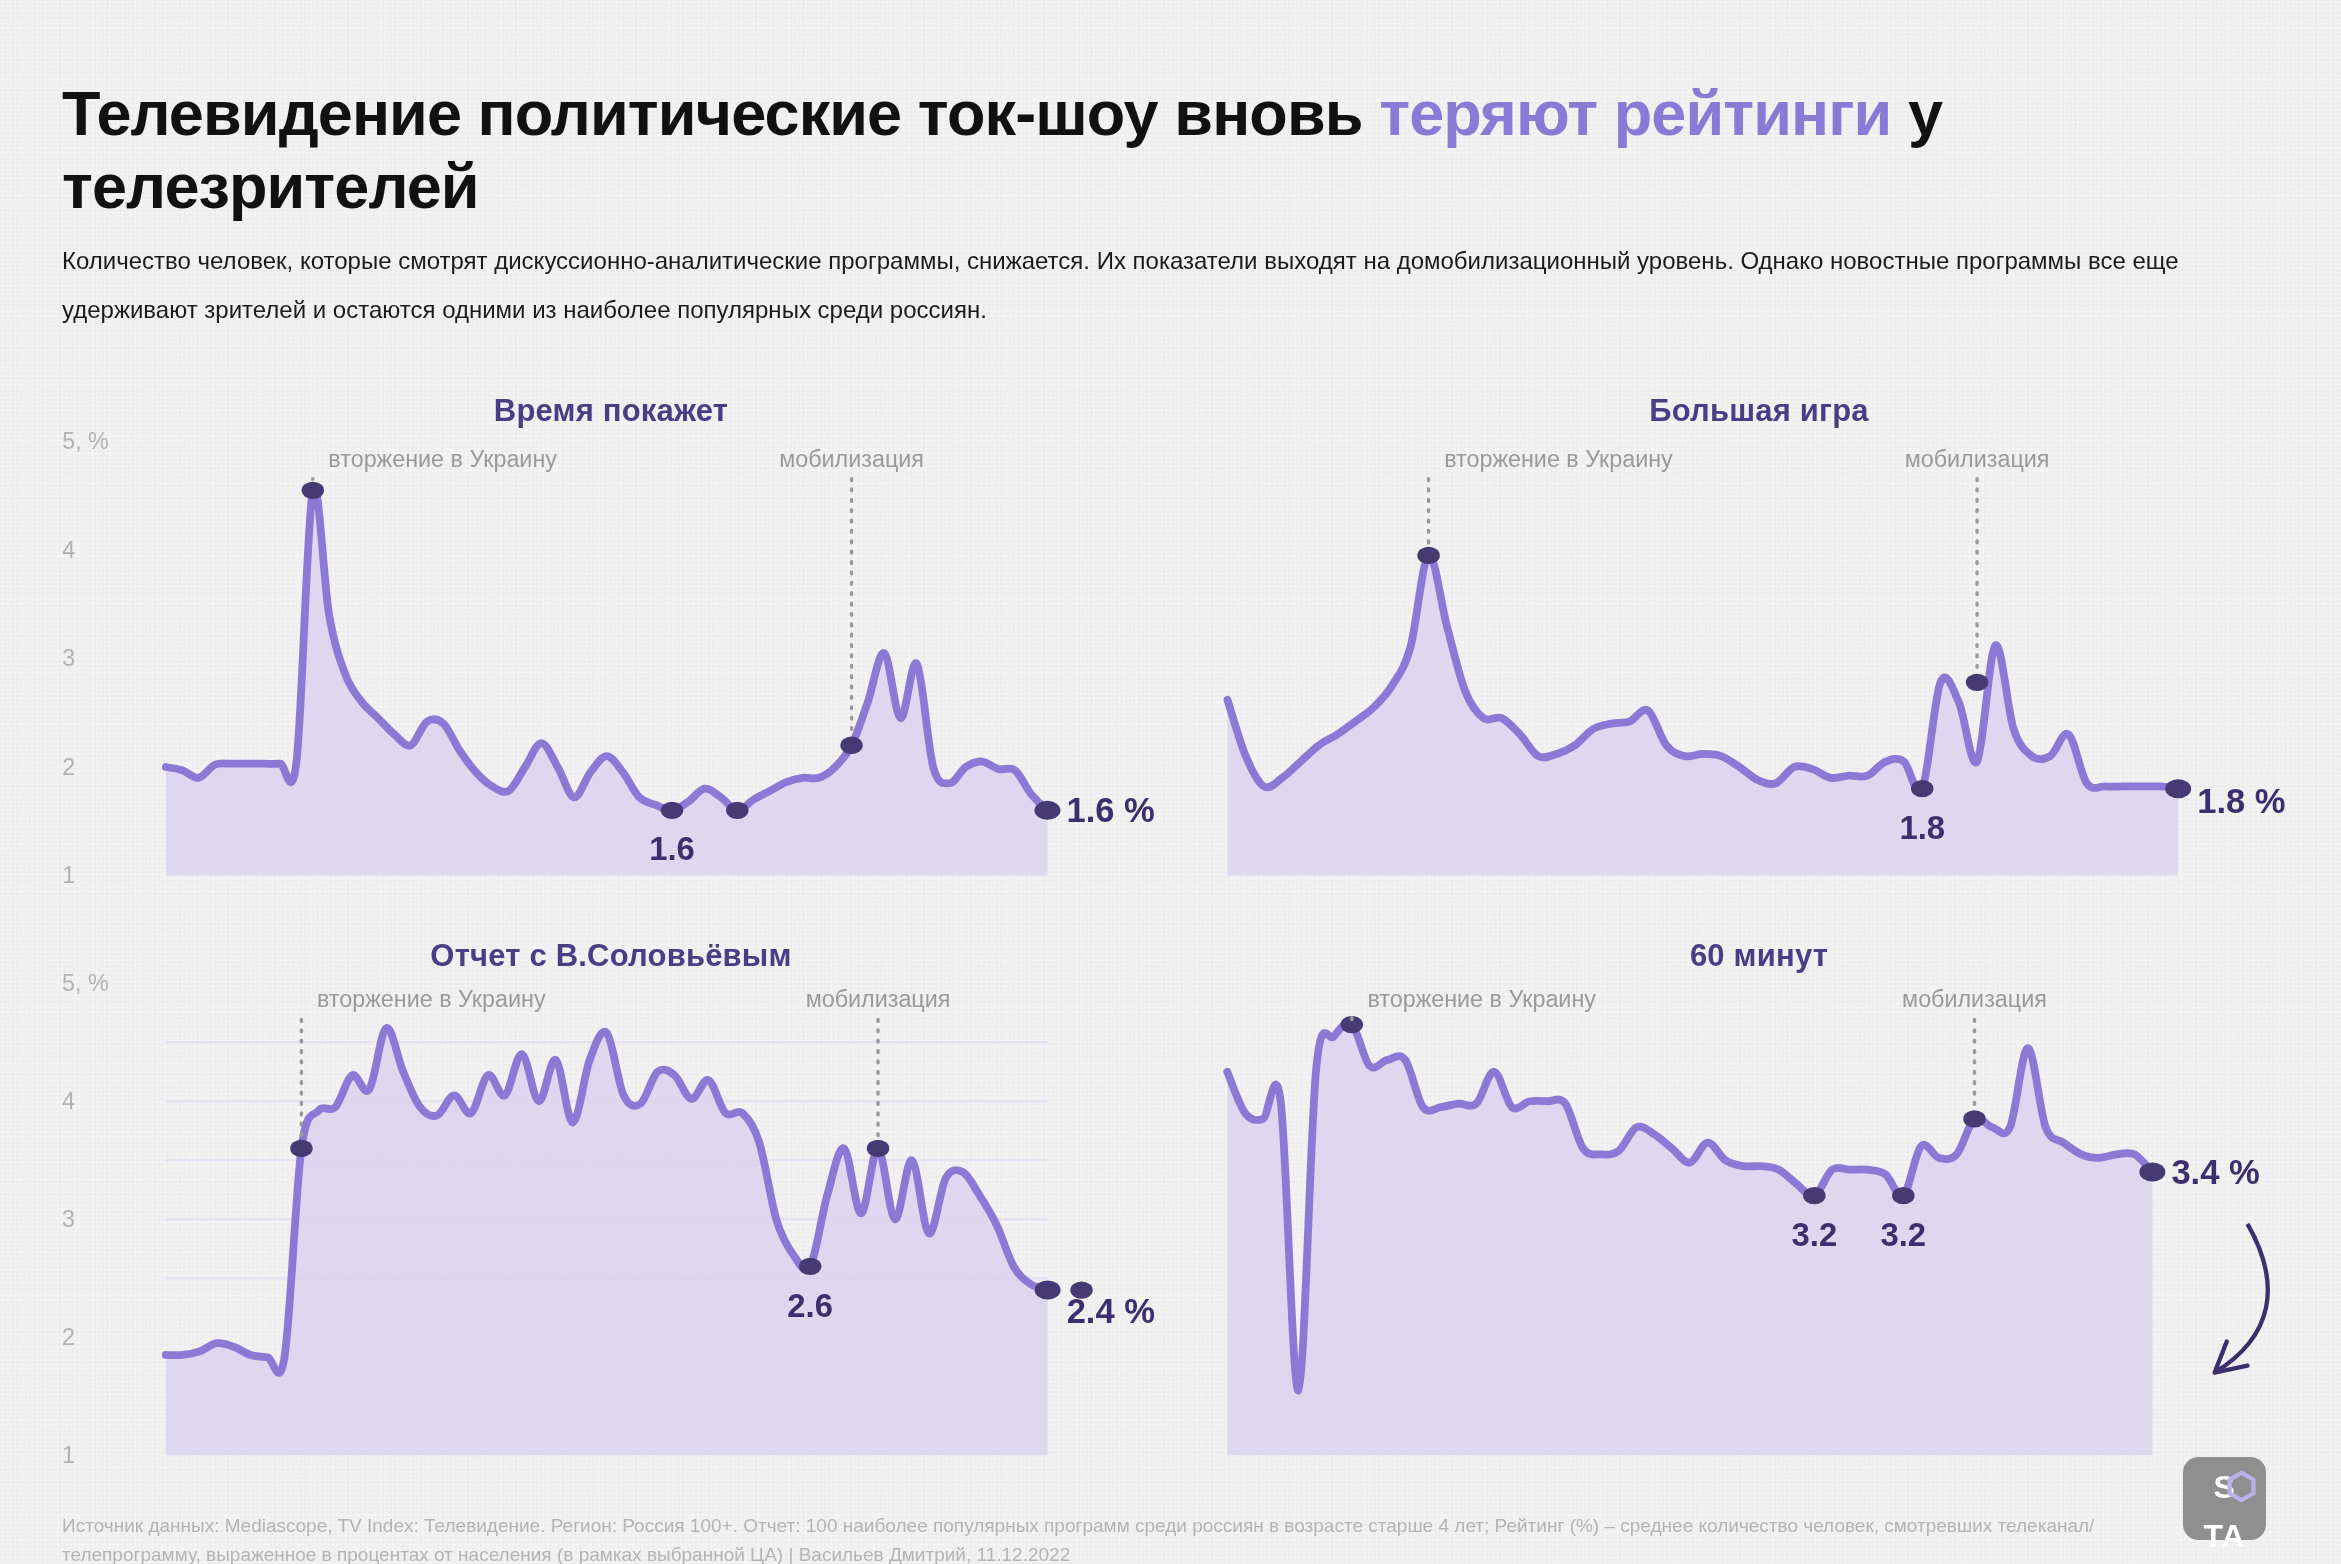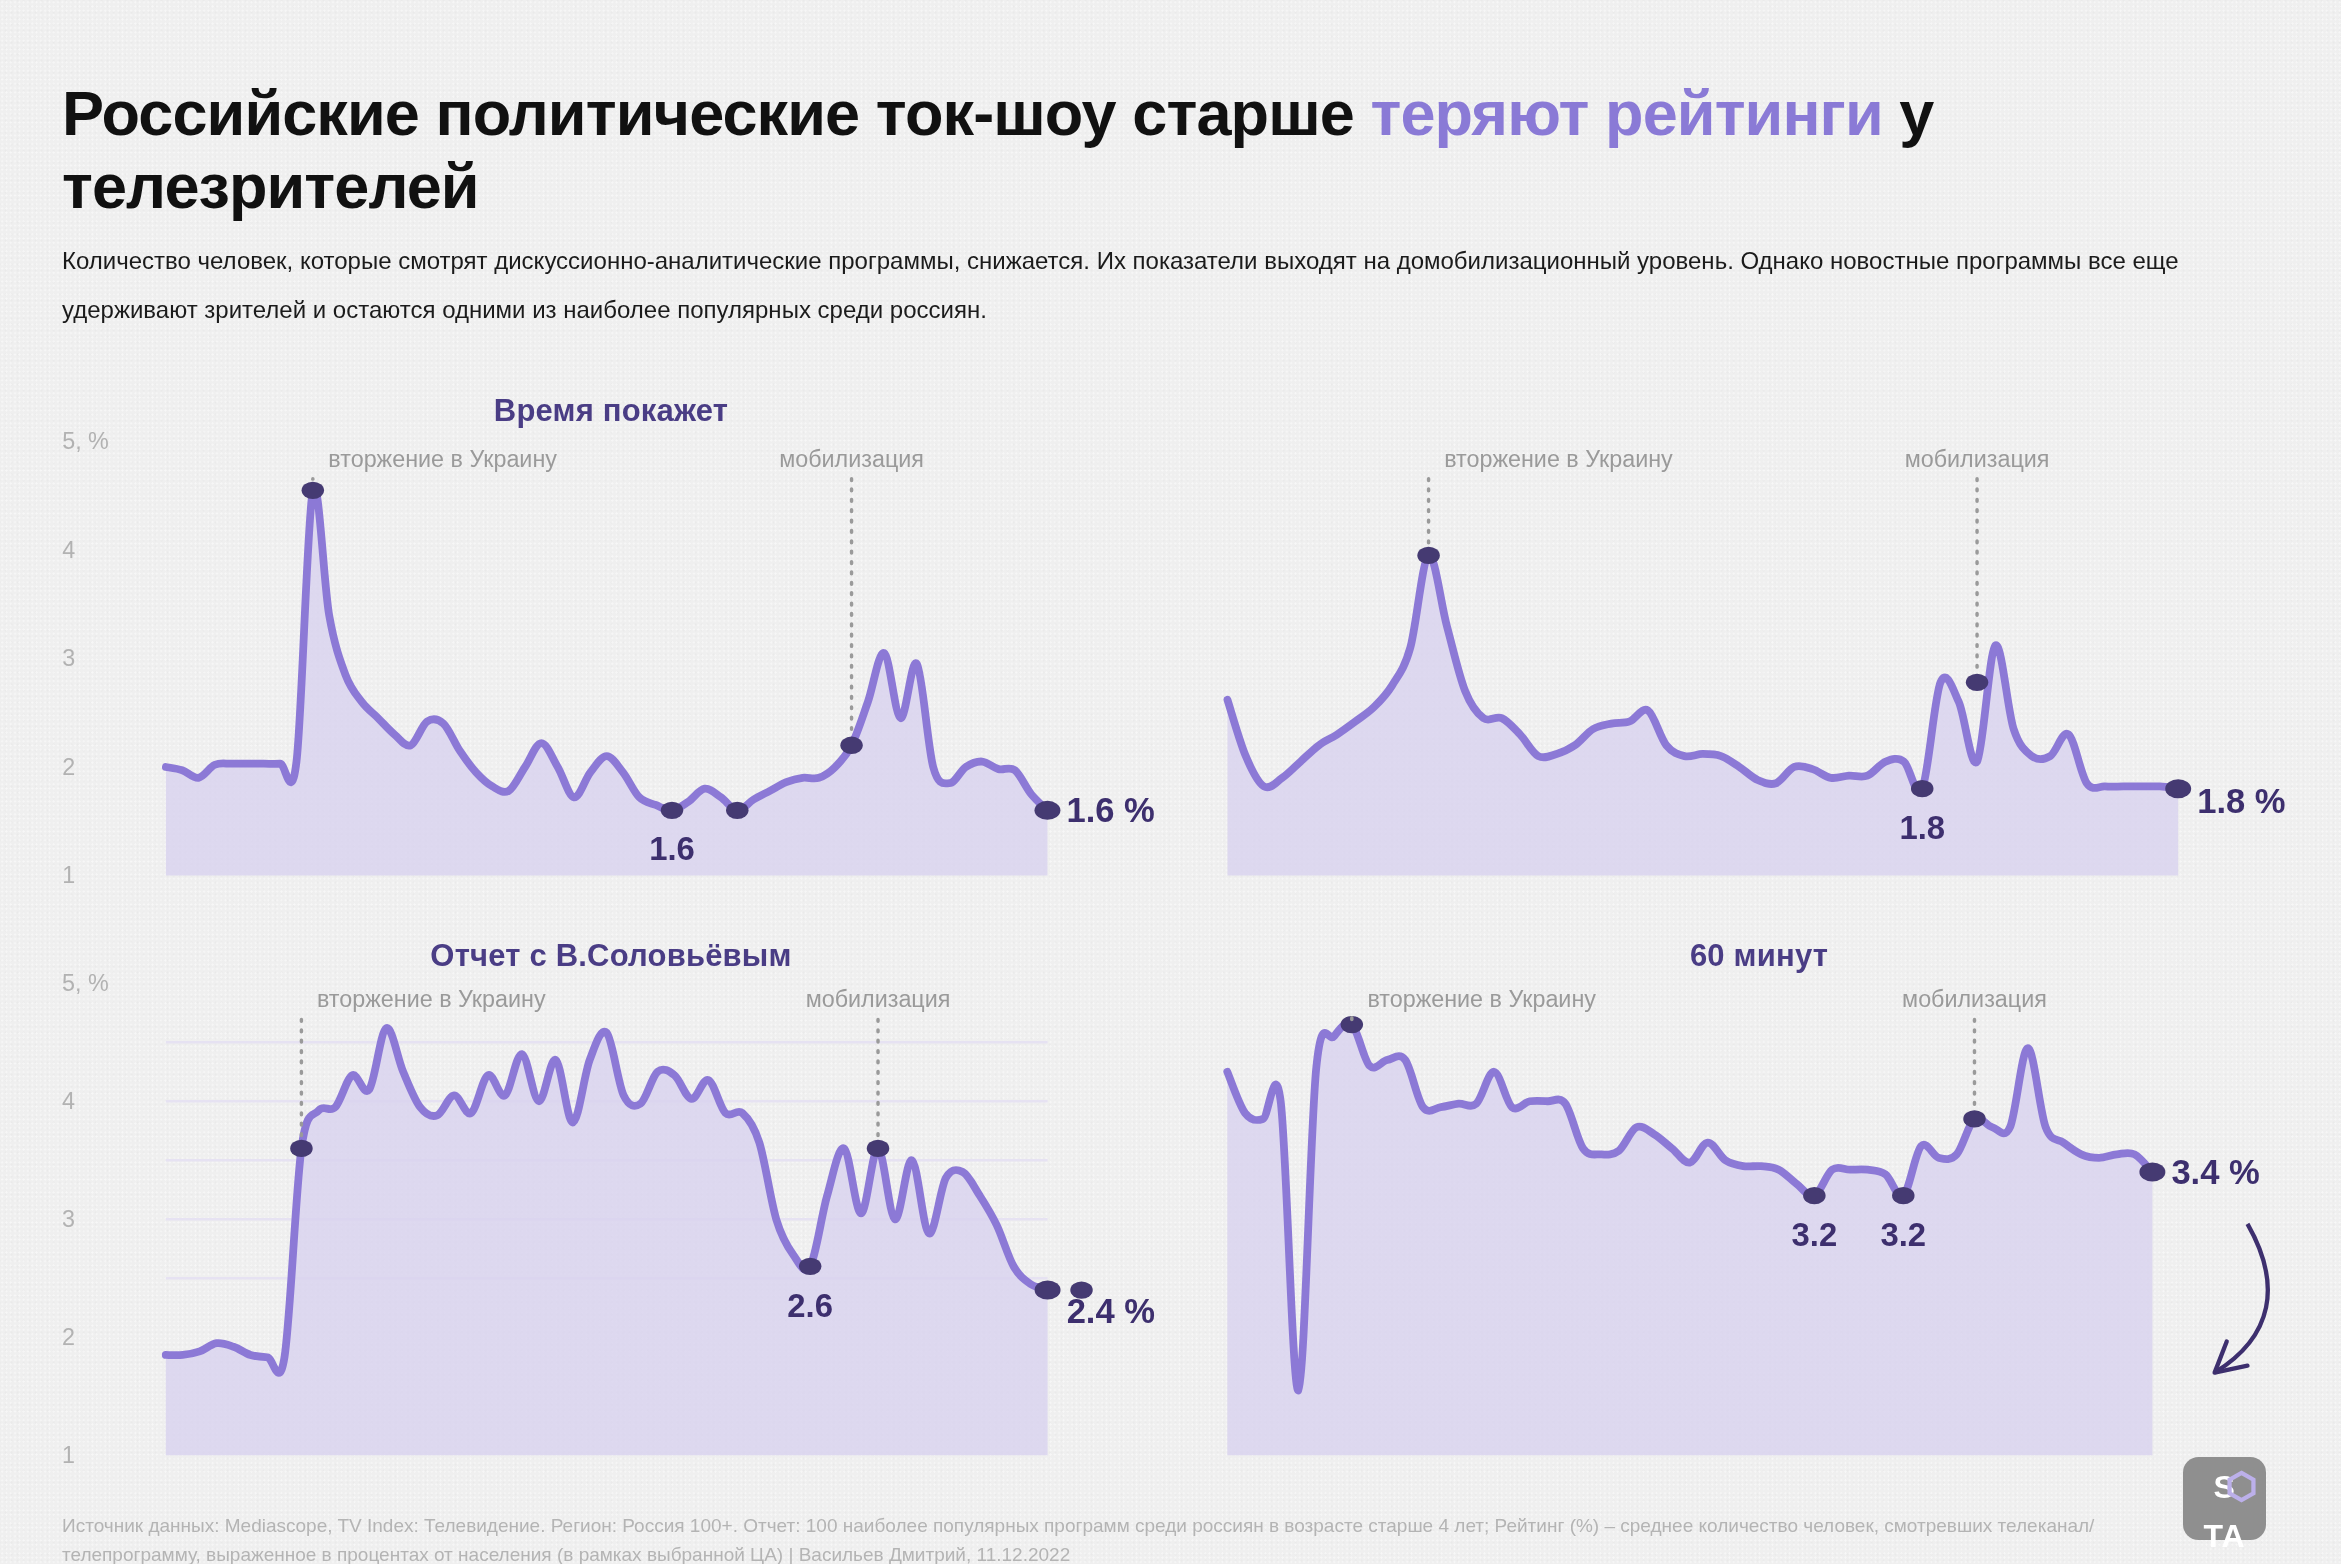--- a/index.html
+++ b/index.html
@@ -65,21 +65,21 @@
   }
   .logo .l1{top:14px;}
   .logo .l2{top:63px;}
   .logo .hexo{position:absolute;left:44px;top:13px;}
 </style>
 </head>
 <body>
 
 <div class="page">
 
-  <h1 class="headline"><span>Российские политические ток-шоу старше </span><span class="accent">теряют рейтинги</span><span> у телезрителей</span></h1>
+  <h1 class="headline"><span>Телевидение политические ток-шоу вновь </span><span class="accent">теряют рейтинги</span><span> у телезрителей</span></h1>
 
   <p class="subhead">Количество человек, которые смотрят дискуссионно-аналитические программы, снижается. Их показатели выходят на домобилизационный уровень. Однако новостные программы все еще удерживают зрителей и остаются одними из наиболее популярных среди россиян.</p>
 
   <div class="panel" id="panel0" style="left:62px;top:393px;width:1098px;height:501px;">
     <div class="panel-title">Время покажет</div>
     <div class="svgwrap">
         <svg width="1098" height="484" viewBox="0 0 1270 560">
           <text class="axis-label" x="0" y="27">5, %</text>
           <text class="axis-label" x="0" y="152.5">4</text>
           <text class="axis-label" x="0" y="278">3</text>
@@ -96,20 +96,21 @@
           <ellipse cx="705.5555555555555" cy="444.7" rx="13" ry="10" fill="#453a72"></ellipse>
           <text class="val-label" x="705.5555555555555" y="502.7" text-anchor="middle">1.6</text>
           <ellipse cx="781.1111111111111" cy="444.7" rx="13" ry="10" fill="#453a72"></ellipse>
           <ellipse cx="1140" cy="444.7" rx="15" ry="11" fill="#453a72"></ellipse>
           <text class="end-label" x="1162" y="458.7">1.6 %</text>
         </svg>
       </div>
   </div>
 
   <div class="panel" id="panel1" style="left:1210px;top:393px;width:1098px;height:501px;">
+    <div class="panel-title">Большая игра</div>
     <div class="svgwrap">
         <svg width="1098" height="484" viewBox="0 0 1270 560">
           <text class="axis-label" x="-9999" y="27">5, %</text>
           <text class="axis-label" x="-9999" y="152.5">4</text>
           <text class="axis-label" x="-9999" y="278">3</text>
           <text class="axis-label" x="-9999" y="403.5">2</text>
           <text class="axis-label" x="-9999" y="529">1</text>
           <path d="M20.00,316.69 C23.53,327.57 34.10,365.22 41.15,381.95 C48.21,398.68 55.26,412.91 62.31,417.09 C69.36,421.27 76.41,411.86 83.46,407.05 C90.51,402.24 97.56,394.50 104.62,388.23 C111.67,381.95 118.72,374.63 125.77,369.40 C132.82,364.17 139.87,361.45 146.92,356.85 C153.97,352.25 161.03,347.02 168.08,341.79 C175.13,336.56 182.18,332.38 189.23,325.48 C196.28,318.57 203.33,311.88 210.38,300.38 C217.44,288.87 224.49,281.55 231.54,256.45 C238.59,231.35 245.64,153.96 252.69,149.77 C259.74,145.59 266.79,205.20 273.85,231.35 C280.90,257.50 287.95,288.87 295.00,306.65 C302.05,324.43 309.10,332.80 316.15,338.02 C323.21,343.25 330.26,334.89 337.31,338.02 C344.36,341.16 351.41,349.53 358.46,356.85 C365.51,364.17 372.56,378.19 379.62,381.95 C386.67,385.71 393.72,381.53 400.77,379.44 C407.82,377.35 414.87,374.21 421.92,369.40 C428.97,364.59 436.03,354.76 443.08,350.57 C450.13,346.39 457.18,345.76 464.23,344.30 C471.28,342.84 478.33,344.30 485.38,341.79 C492.44,339.28 499.49,324.64 506.54,329.24 C513.59,333.84 520.64,360.62 527.69,369.40 C534.74,378.18 541.79,380.28 548.85,381.95 C555.90,383.62 562.95,379.44 570.00,379.44 C577.05,379.44 584.10,379.44 591.15,381.95 C598.21,384.46 605.26,389.90 612.31,394.50 C619.36,399.10 626.41,406.42 633.46,409.56 C640.51,412.70 647.56,415.83 654.62,413.32 C661.67,410.81 668.72,397.22 675.77,394.50 C682.82,391.78 689.87,394.92 696.92,397.01 C703.97,399.10 711.03,405.80 718.08,407.05 C725.13,408.31 732.18,404.96 739.23,404.54 C746.28,404.12 753.33,407.26 760.38,404.54 C767.44,401.82 774.49,390.94 781.54,388.23 C788.59,385.51 795.64,383.00 802.69,388.23 C809.74,393.45 816.79,434.87 823.85,419.60 C830.90,404.33 837.95,313.34 845.00,296.61 C852.05,279.88 859.10,303.93 866.15,319.20 C873.21,334.47 880.26,399.10 887.31,388.23 C894.36,377.35 901.41,260.22 908.46,253.94 C915.51,247.66 922.56,329.24 929.62,350.57 C936.67,371.91 943.72,376.72 950.77,381.95 C957.82,387.18 964.87,386.13 971.92,381.95 C978.97,377.77 986.03,351.62 993.08,356.85 C1000.13,362.08 1007.18,403.28 1014.23,413.32 C1021.28,423.37 1028.33,416.46 1035.38,417.09 C1042.44,417.72 1049.49,417.09 1056.54,417.09 C1063.59,417.09 1070.64,417.09 1077.69,417.09 C1084.74,417.09 1091.79,416.67 1098.85,417.09 C1105.90,417.51 1116.47,419.18 1120.00,419.60 L1120.00,520 L20.00,520 Z" fill="#d7d1ee" opacity="0.78"></path>
           <path d="M20.00,316.69 C23.53,327.57 34.10,365.22 41.15,381.95 C48.21,398.68 55.26,412.91 62.31,417.09 C69.36,421.27 76.41,411.86 83.46,407.05 C90.51,402.24 97.56,394.50 104.62,388.23 C111.67,381.95 118.72,374.63 125.77,369.40 C132.82,364.17 139.87,361.45 146.92,356.85 C153.97,352.25 161.03,347.02 168.08,341.79 C175.13,336.56 182.18,332.38 189.23,325.48 C196.28,318.57 203.33,311.88 210.38,300.38 C217.44,288.87 224.49,281.55 231.54,256.45 C238.59,231.35 245.64,153.96 252.69,149.77 C259.74,145.59 266.79,205.20 273.85,231.35 C280.90,257.50 287.95,288.87 295.00,306.65 C302.05,324.43 309.10,332.80 316.15,338.02 C323.21,343.25 330.26,334.89 337.31,338.02 C344.36,341.16 351.41,349.53 358.46,356.85 C365.51,364.17 372.56,378.19 379.62,381.95 C386.67,385.71 393.72,381.53 400.77,379.44 C407.82,377.35 414.87,374.21 421.92,369.40 C428.97,364.59 436.03,354.76 443.08,350.57 C450.13,346.39 457.18,345.76 464.23,344.30 C471.28,342.84 478.33,344.30 485.38,341.79 C492.44,339.28 499.49,324.64 506.54,329.24 C513.59,333.84 520.64,360.62 527.69,369.40 C534.74,378.18 541.79,380.28 548.85,381.95 C555.90,383.62 562.95,379.44 570.00,379.44 C577.05,379.44 584.10,379.44 591.15,381.95 C598.21,384.46 605.26,389.90 612.31,394.50 C619.36,399.10 626.41,406.42 633.46,409.56 C640.51,412.70 647.56,415.83 654.62,413.32 C661.67,410.81 668.72,397.22 675.77,394.50 C682.82,391.78 689.87,394.92 696.92,397.01 C703.97,399.10 711.03,405.80 718.08,407.05 C725.13,408.31 732.18,404.96 739.23,404.54 C746.28,404.12 753.33,407.26 760.38,404.54 C767.44,401.82 774.49,390.94 781.54,388.23 C788.59,385.51 795.64,383.00 802.69,388.23 C809.74,393.45 816.79,434.87 823.85,419.60 C830.90,404.33 837.95,313.34 845.00,296.61 C852.05,279.88 859.10,303.93 866.15,319.20 C873.21,334.47 880.26,399.10 887.31,388.23 C894.36,377.35 901.41,260.22 908.46,253.94 C915.51,247.66 922.56,329.24 929.62,350.57 C936.67,371.91 943.72,376.72 950.77,381.95 C957.82,387.18 964.87,386.13 971.92,381.95 C978.97,377.77 986.03,351.62 993.08,356.85 C1000.13,362.08 1007.18,403.28 1014.23,413.32 C1021.28,423.37 1028.33,416.46 1035.38,417.09 C1042.44,417.72 1049.49,417.09 1056.54,417.09 C1063.59,417.09 1070.64,417.09 1077.69,417.09 C1084.74,417.09 1091.79,416.67 1098.85,417.09 C1105.90,417.51 1116.47,419.18 1120.00,419.60" fill="none" stroke="#8c79d6" stroke-width="9" stroke-linecap="round" stroke-linejoin="round"></path>
           <ellipse cx="252.69230769230768" cy="149.77499999999998" rx="13" ry="10" fill="#453a72"></ellipse>

